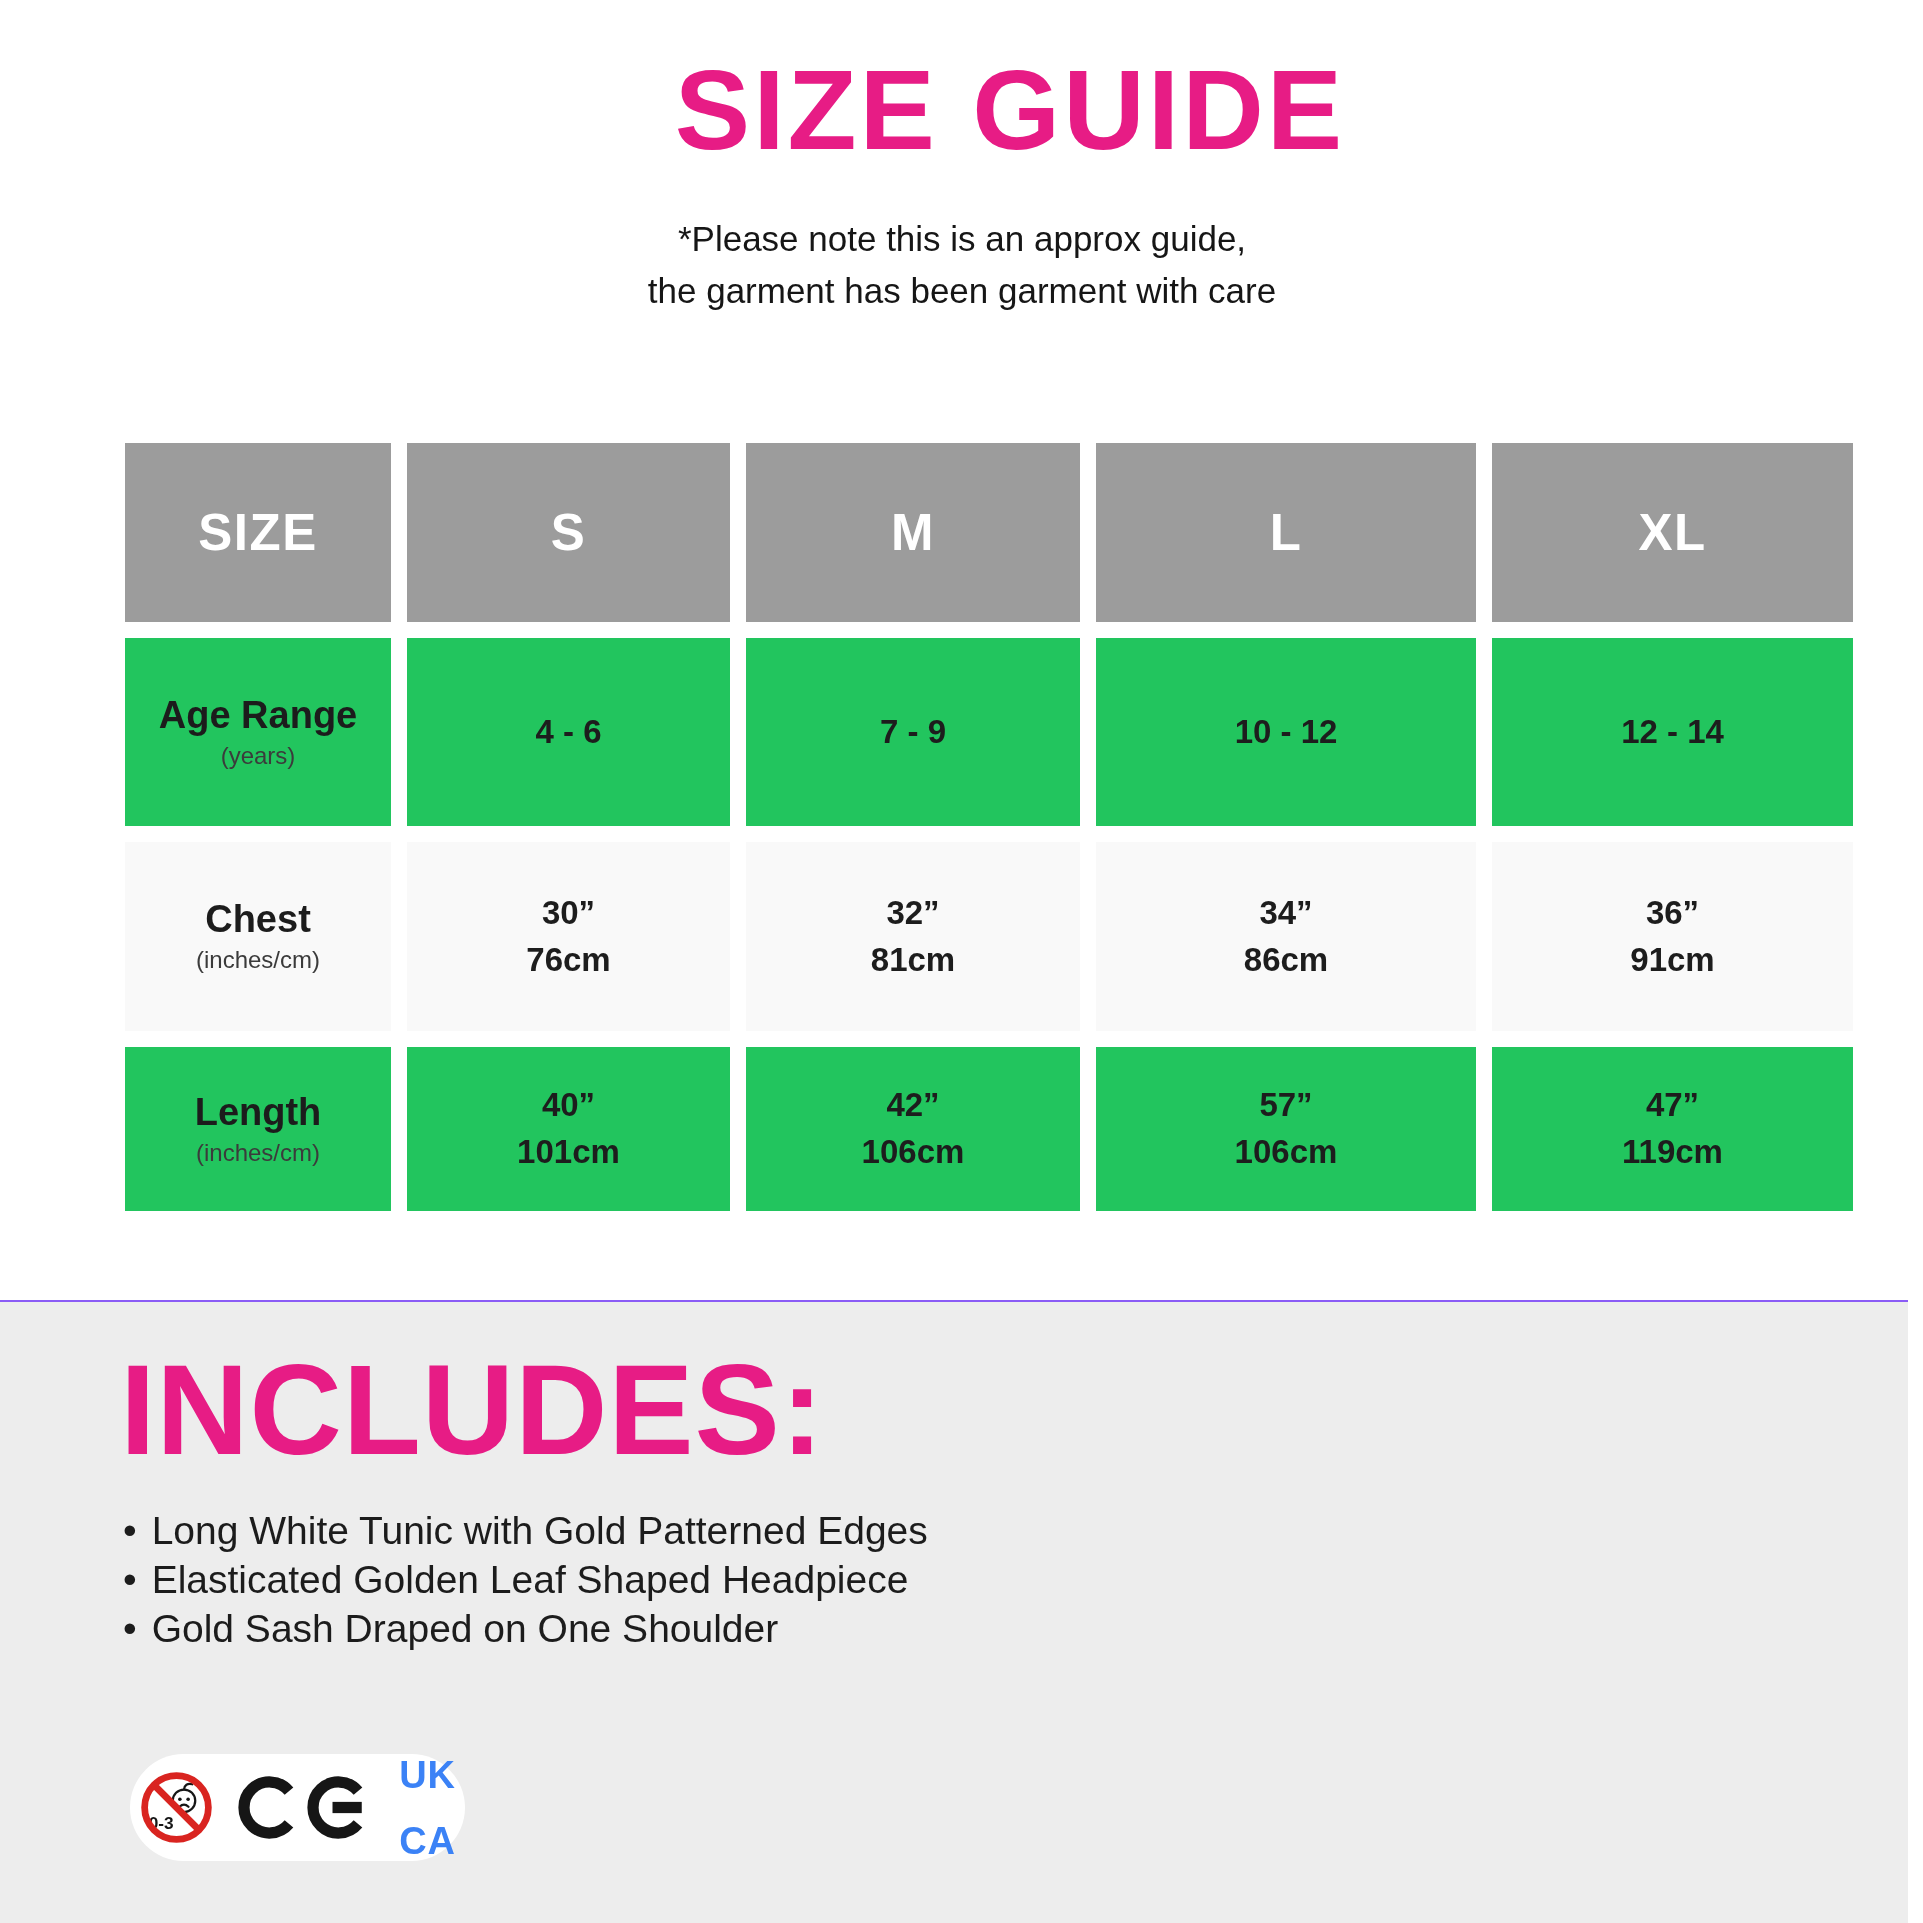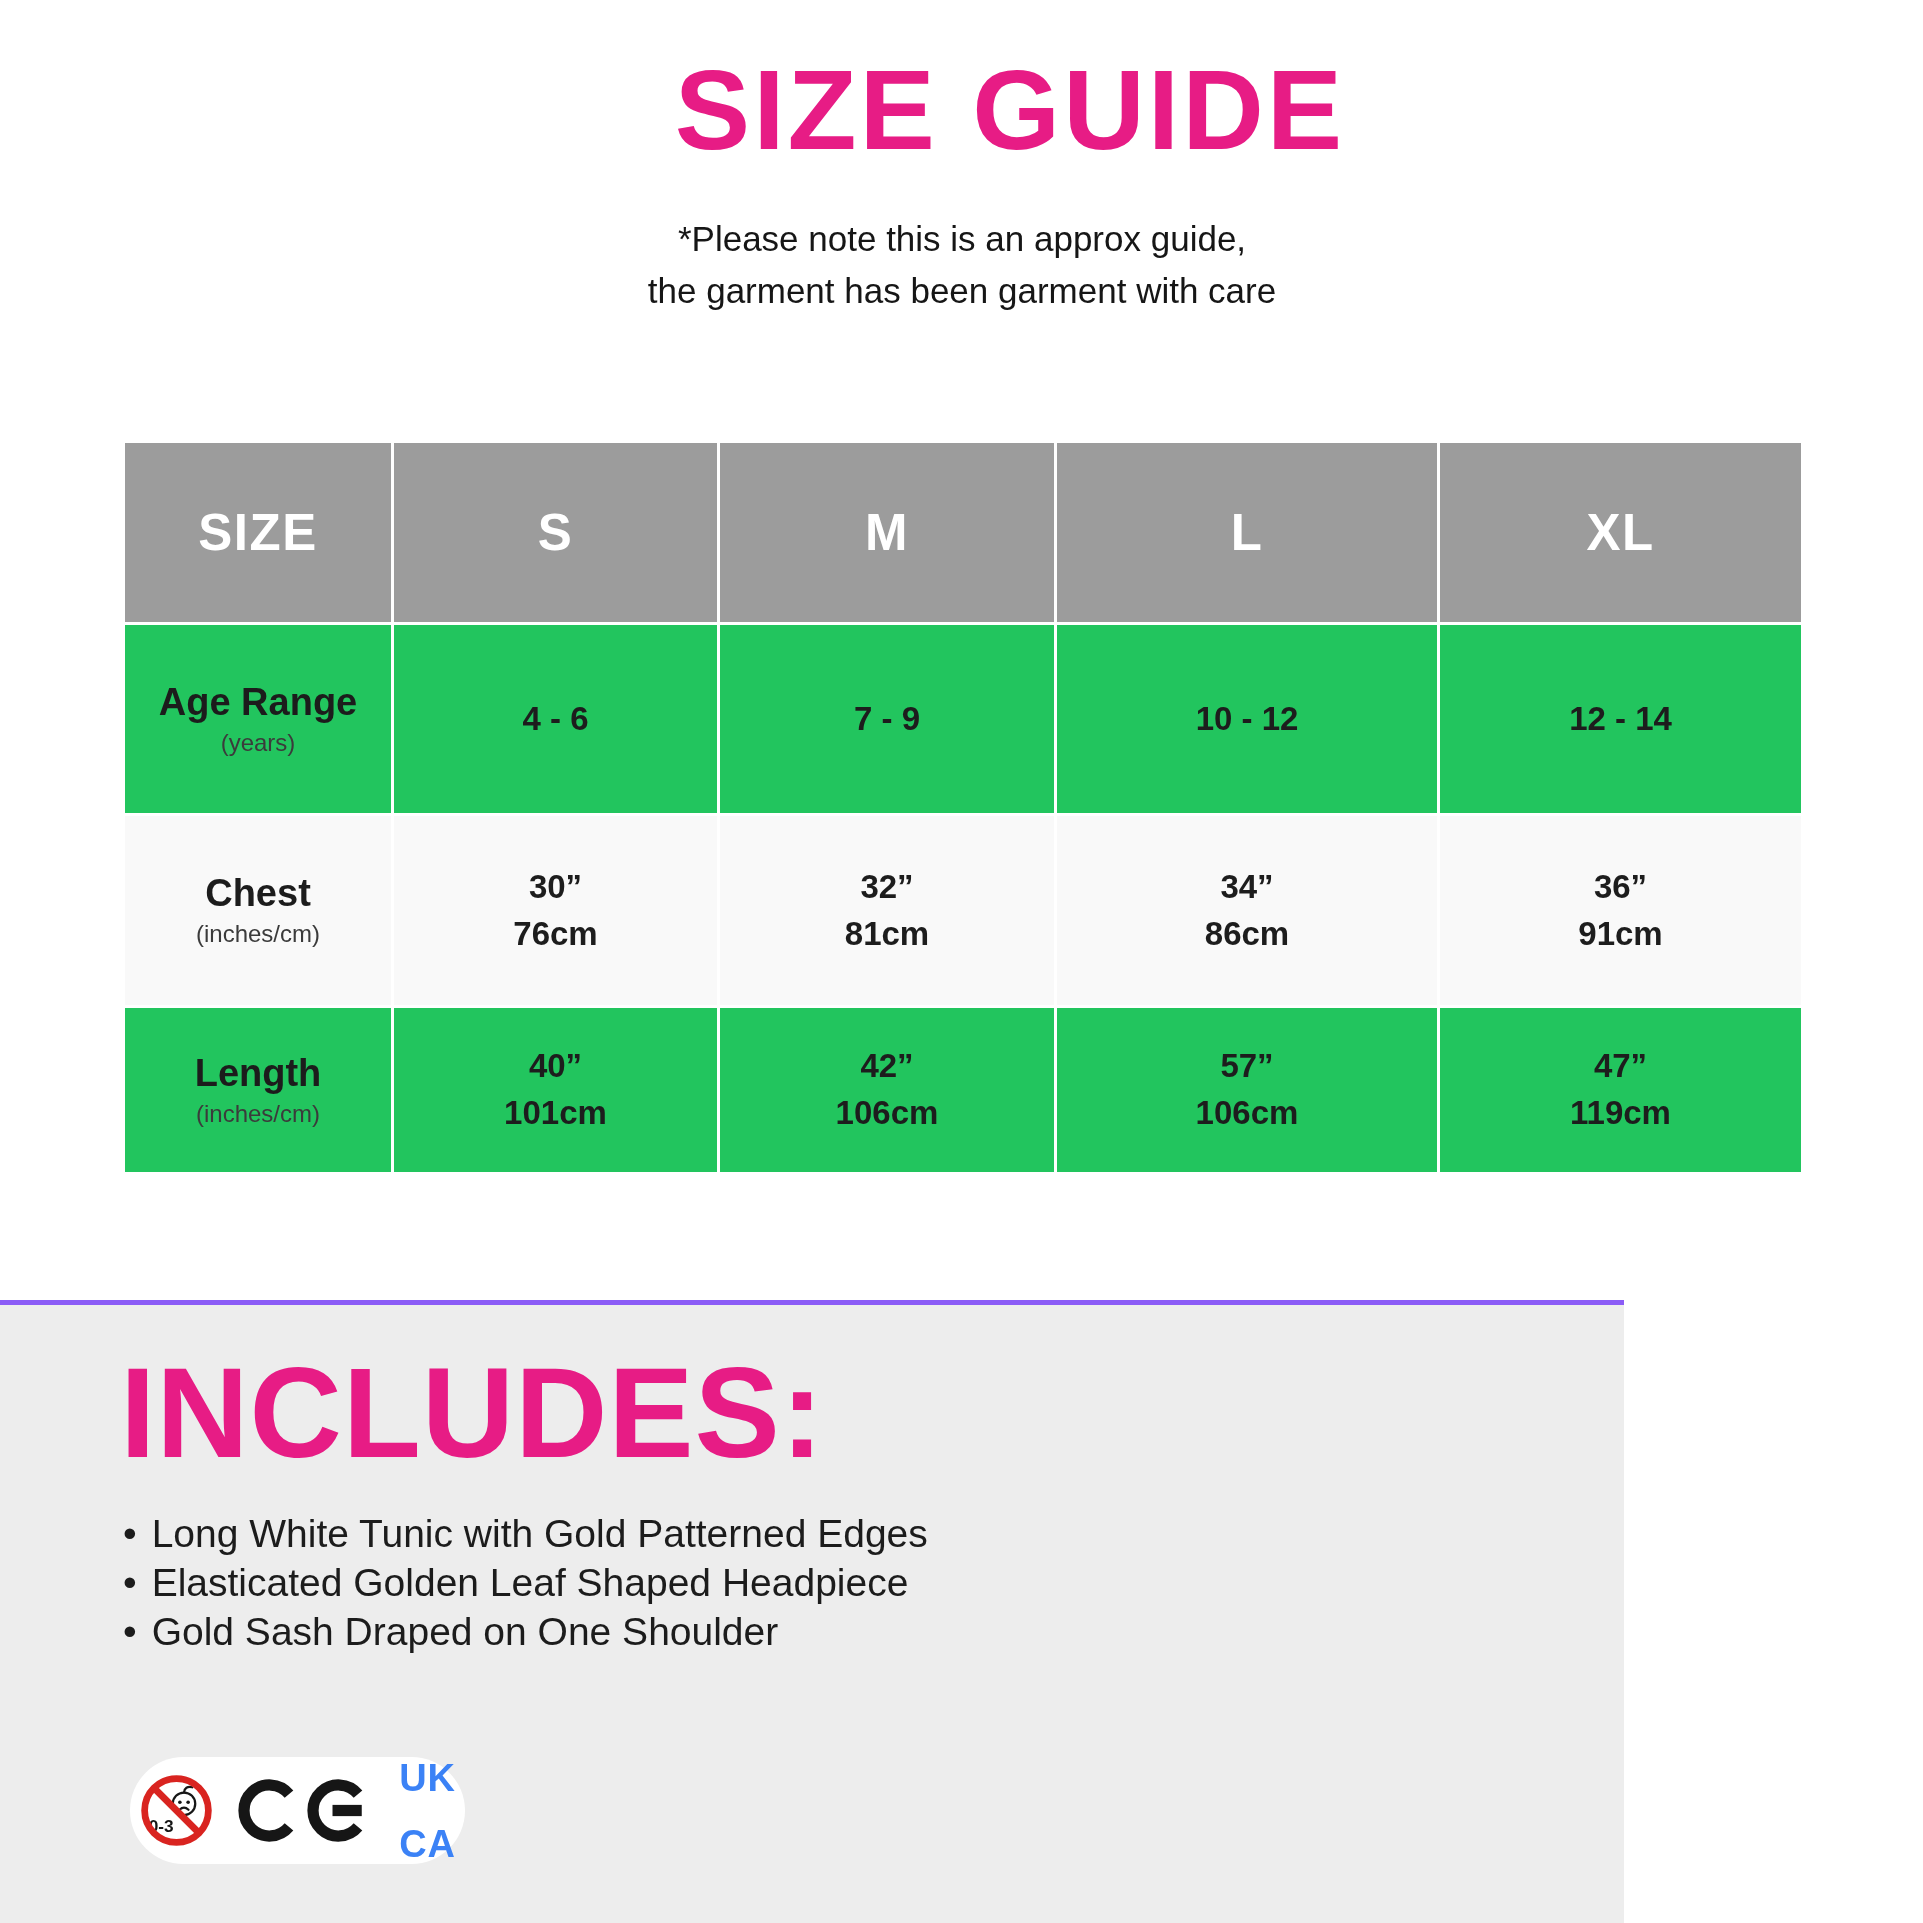--- a/index.html
+++ b/index.html
@@ -20,37 +20,37 @@
     position:absolute;top:213px;left:0;width:100%;
     text-align:center;margin:0;
     font-size:35px;font-weight:400;color:#161616;line-height:52px;
   }
   
   .size-table{
     position:absolute;left:125px;top:443px;
     display:grid;
     grid-template-columns:266px 323px 334px 380px 361px;
     grid-template-rows:179px 188px 189px 164px;
-    gap:3px;
+    gap:16px;
     background:#ffffff;
   }
   .cell{display:flex;flex-direction:column;align-items:center;justify-content:center;text-align:center;}
   .th{
     background:#9c9c9c;color:#ffffff;
     font-size:51px;font-weight:bold;letter-spacing:1.5px;
   }
   .bg-a{background:#22c55e;}
   .bg-b{background:#f9f9f9;}
   .row-label{font-size:38px;font-weight:bold;color:#1c1c1c;line-height:1.15;}
   .row-sublabel{font-size:24px;font-weight:400;color:#3b3b3b;line-height:1.2;margin-top:4.5px;}
   .val{font-size:33px;font-weight:bold;color:#1d1d1d;line-height:1.42;}
   
   .bottom-section{
-    position:absolute;left:0;top:1300px;width:1624px;height:624px;
-    background:#ededed;border-top:5px solid #8b5cf6;box-sizing:border-box;
+    position:absolute;left:0;top:1300px;width:1908px;height:624px;
+    background:#ededed;border-top:2px solid #8b5cf6;box-sizing:border-box;
   }
   .includes-title{
     position:absolute;left:120px;top:44px;margin:0;
     font-size:128px;font-weight:bold;color:#e71c85;line-height:1;letter-spacing:0.8px;
   }
   .includes-list{
     position:absolute;left:123px;top:204px;margin:0;padding:0;list-style:none;
   }
   .includes-list li{
     font-size:39px;font-weight:400;color:#1c1c1c;line-height:49px;

